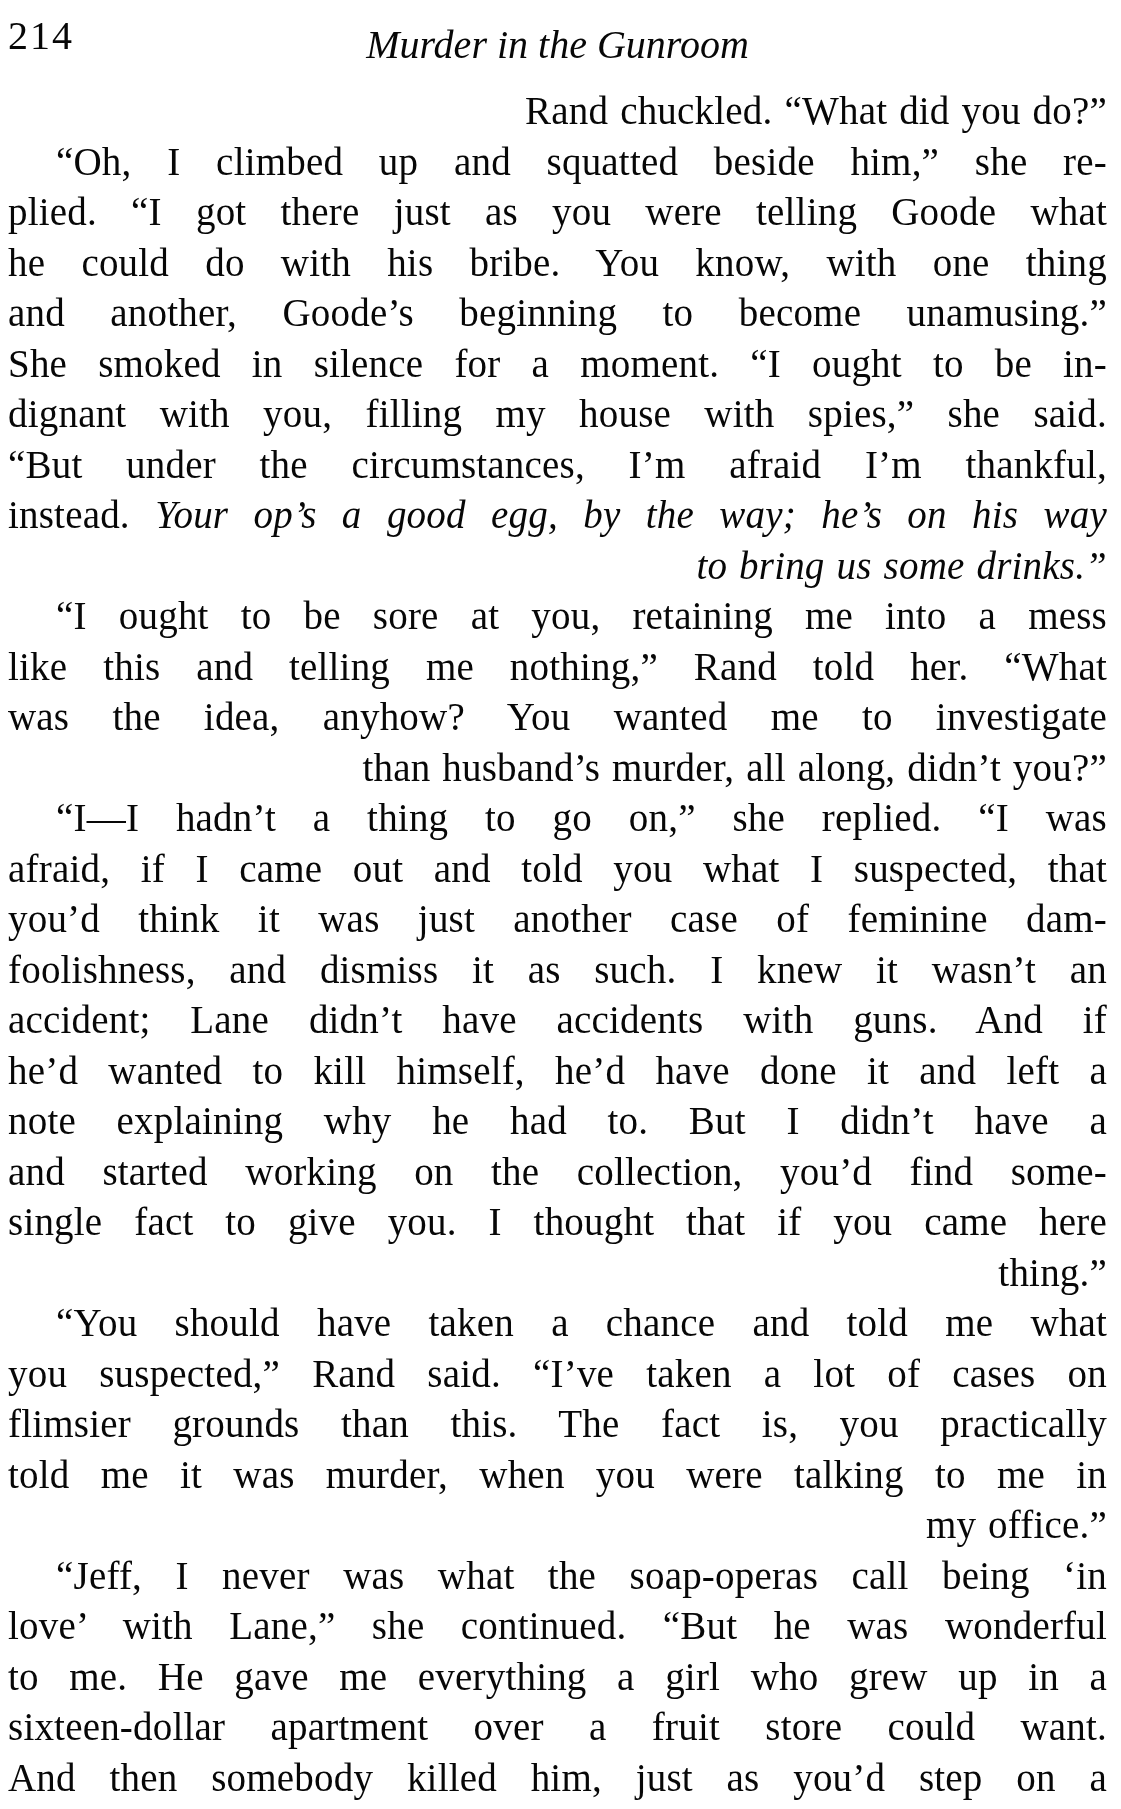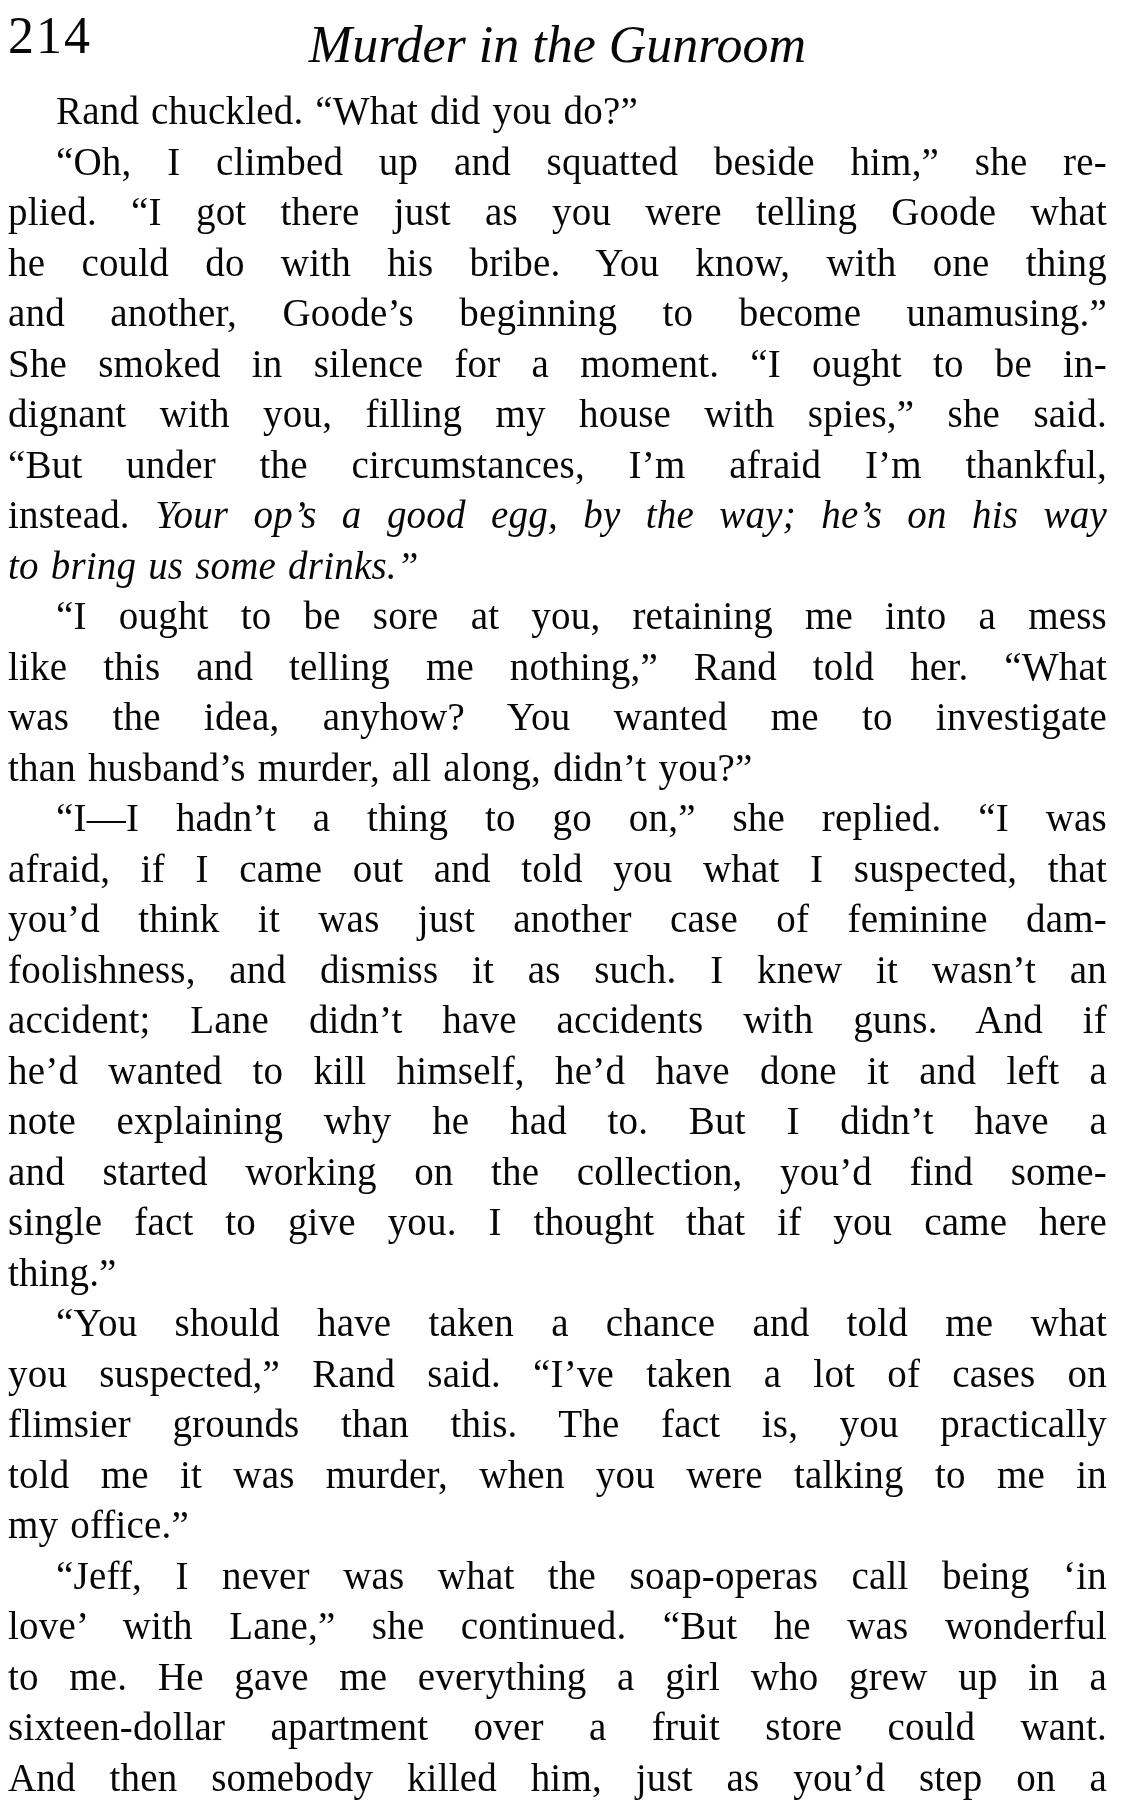--- a/index.html
+++ b/index.html
@@ -14,21 +14,21 @@
     box-sizing: border-box;
     background: #ffffff;
     color: #070707;
     font-family: "Liberation Serif", "DejaVu Serif", serif;
     padding: 14px 14px 0 8px;
     overflow: hidden;
   }
   .running-head {
     position: relative;
     height: 50px;
-    font-size: 52px;
+    font-size: 40px;
     line-height: 44px;
   }
   .folio {
     position: absolute;
     left: 0;
     top: 0;
     letter-spacing: 2px;
   }
   .running-title {
     position: absolute;
@@ -39,21 +39,21 @@
     font-style: italic;
   }
   .text-body {
     margin-top: 22px;
   }
   .line {
     font-size: 39px;
     line-height: 50.5px;
     height: 50.5px;
     white-space: normal;
-    text-align: left;
+    text-align: right;
     letter-spacing: 0.2px;
     word-spacing: 2px;
   }
   .line.j {
     text-align: justify;
     text-align-last: justify;
   }
   .line.ind {
     text-indent: 48px;
   }

